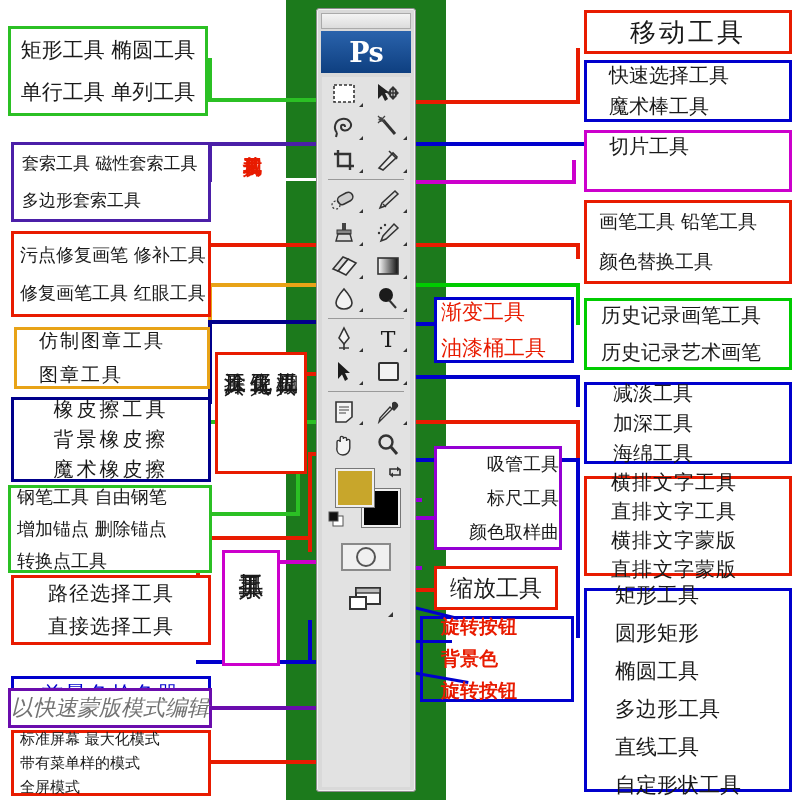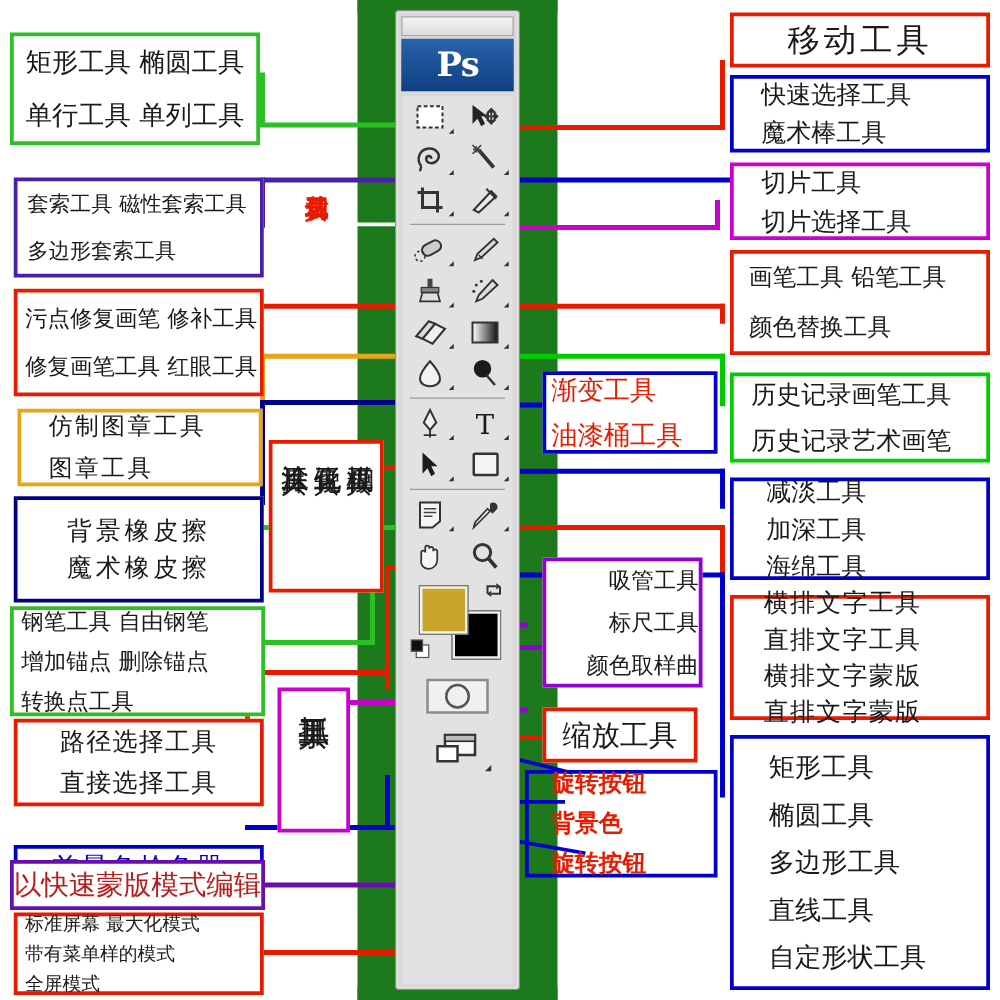--- a/index.html
+++ b/index.html
@@ -432,61 +432,61 @@
     <div class="line">污点修复画笔  修补工具</div>
     <div class="line">修复画笔工具  红眼工具</div>
   </div>
 
   <div class="box" style="left:14px; top:327px; width:196px; height:62px; border-color:#e8a317; color:#1a1a1a; font-size:19px; gap:8px; padding-left:22px; letter-spacing:2px;">
     <div class="line">仿制图章工具</div>
     <div class="line">图章工具</div>
   </div>
 
   <div class="box c-center" style="left:11px; top:397px; width:200px; height:85px; border-color:#00008b; color:#1a1a1a; font-size:20px; gap:3px; letter-spacing:3px;">
+    <div class="line">橡皮擦工具</div>
     <div class="line">背景橡皮擦</div>
     <div class="line">魔术橡皮擦</div>
   </div>
 
   <div class="box" style="left:8px; top:485px; width:204px; height:88px; border-color:#2bc024; color:#1a1a1a; font-size:18px; gap:8px; padding-left:6px;">
     <div class="line">钢笔工具    自由钢笔</div>
     <div class="line">增加锚点    删除锚点</div>
     <div class="line">转换点工具</div>
   </div>
 
   <div class="box c-center" style="left:11px; top:575px; width:200px; height:70px; border-color:#e81b00; color:#1a1a1a; font-size:20px; gap:6px; letter-spacing:1px;">
     <div class="line">路径选择工具</div>
     <div class="line">直接选择工具</div>
   </div>
 
   <div class="box c-center" style="left:11px; top:648px; width:200px; height:36px; border-color:#0000cd; color:#0000cd; font-size:21px; letter-spacing:2px;margin-top:28px;">
     <div class="line">前景色拾色器</div>
   </div>
 
-  <div class="box c-center" style="left:8px; top:688px; width:204px; height:40px; border-color:#6a0dad; color:#b91c1c; font-size:22px;">
+  <div class="box c-center" style="left:8px; top:688px; width:204px; height:40px; border-color:#6a0dad; color:#737373; font-size:22px;font-style:italic;">
     <div class="line">以快速蒙版模式编辑</div>
   </div>
 
   <div class="box" style="left:11px; top:730px; width:200px; height:66px; border-color:#e81b00; color:#1a1a1a; font-size:15px; gap:5px; padding-left:6px;">
     <div class="line">标准屏幕   最大化模式</div>
     <div class="line">带有菜单样的模式</div>
     <div class="line">全屏模式</div>
   </div>
 
   <div class="box c-center" style="left:584px; top:10px; width:208px; height:44px; border-color:#e81b00; color:#1a1a1a; font-size:26px; letter-spacing:3px;">
     <div class="line">移动工具</div>
   </div>
 
   <div class="box" style="left:584px; top:60px; width:208px; height:62px; border-color:#0000cd; color:#1a1a1a; font-size:20px; gap:4px; padding-left:22px;">
     <div class="line">快速选择工具</div>
     <div class="line">魔术棒工具</div>
   </div>
 
   <div class="box" style="left:584px; top:130px; width:208px; height:62px; border-color:#cc00cc; color:#1a1a1a; font-size:20px; gap:4px; padding-left:22px;justify-content:space-between;">
     <div class="line">切片工具</div>
-    <div class="line">切片选择工具</div>
   </div>
 
   <div class="box" style="left:584px; top:200px; width:208px; height:84px; border-color:#e81b00; color:#1a1a1a; font-size:19px; gap:14px; padding-left:12px;">
     <div class="line">画笔工具   铅笔工具</div>
     <div class="line">颜色替换工具</div>
   </div>
 
   <div class="box" style="left:584px; top:298px; width:208px; height:72px; border-color:#00cc00; color:#1a1a1a; font-size:20px; gap:10px; padding-left:14px;">
     <div class="line">历史记录画笔工具</div>
     <div class="line">历史记录艺术画笔</div>
@@ -500,20 +500,21 @@
 
   <div class="box" style="left:584px; top:476px; width:208px; height:100px; border-color:#e81b00; color:#1a1a1a; font-size:20px; gap:2px; padding-left:24px; letter-spacing:1px;">
     <div class="line">横排文字工具</div>
     <div class="line">直排文字工具</div>
     <div class="line">横排文字蒙版</div>
     <div class="line">直排文字蒙版</div>
   </div>
 
   <div class="box" style="left:584px; top:588px; width:208px; height:204px; border-color:#0000cd; color:#1a1a1a; font-size:21px; gap:10px; padding-left:28px;">
     <div class="line">矩形工具</div>
+    <div class="line">圆形矩形</div>
     <div class="line">椭圆工具</div>
     <div class="line">多边形工具</div>
     <div class="line">直线工具</div>
     <div class="line">自定形状工具</div>
   </div>
 
   <div class="vbox" style="left:236px; top:140px; width:34px; height:82px; border:none; background:transparent;">
     <div class="vcol" style="color:#e81b00; font-size:19px; font-weight:bold;">裁切工具</div>
   </div>
 

